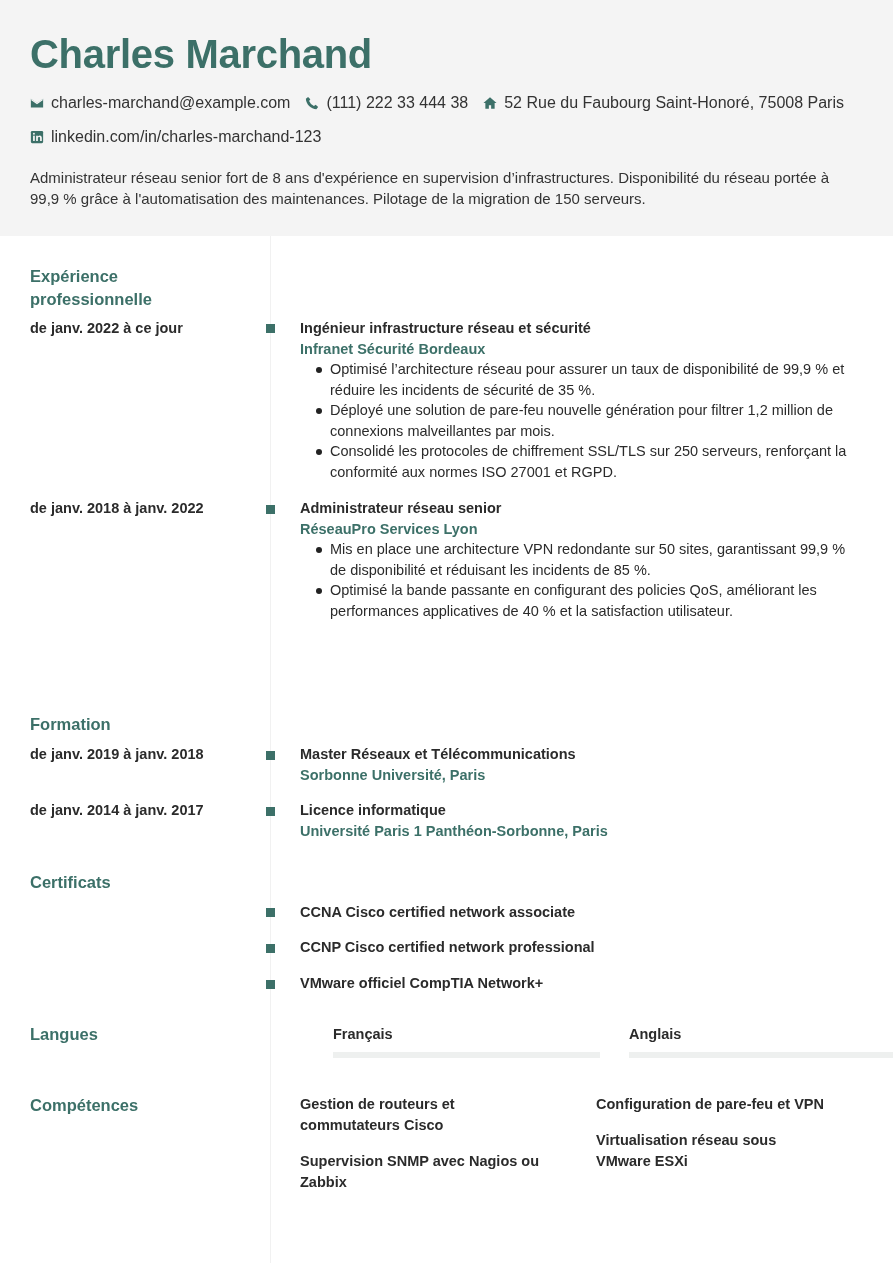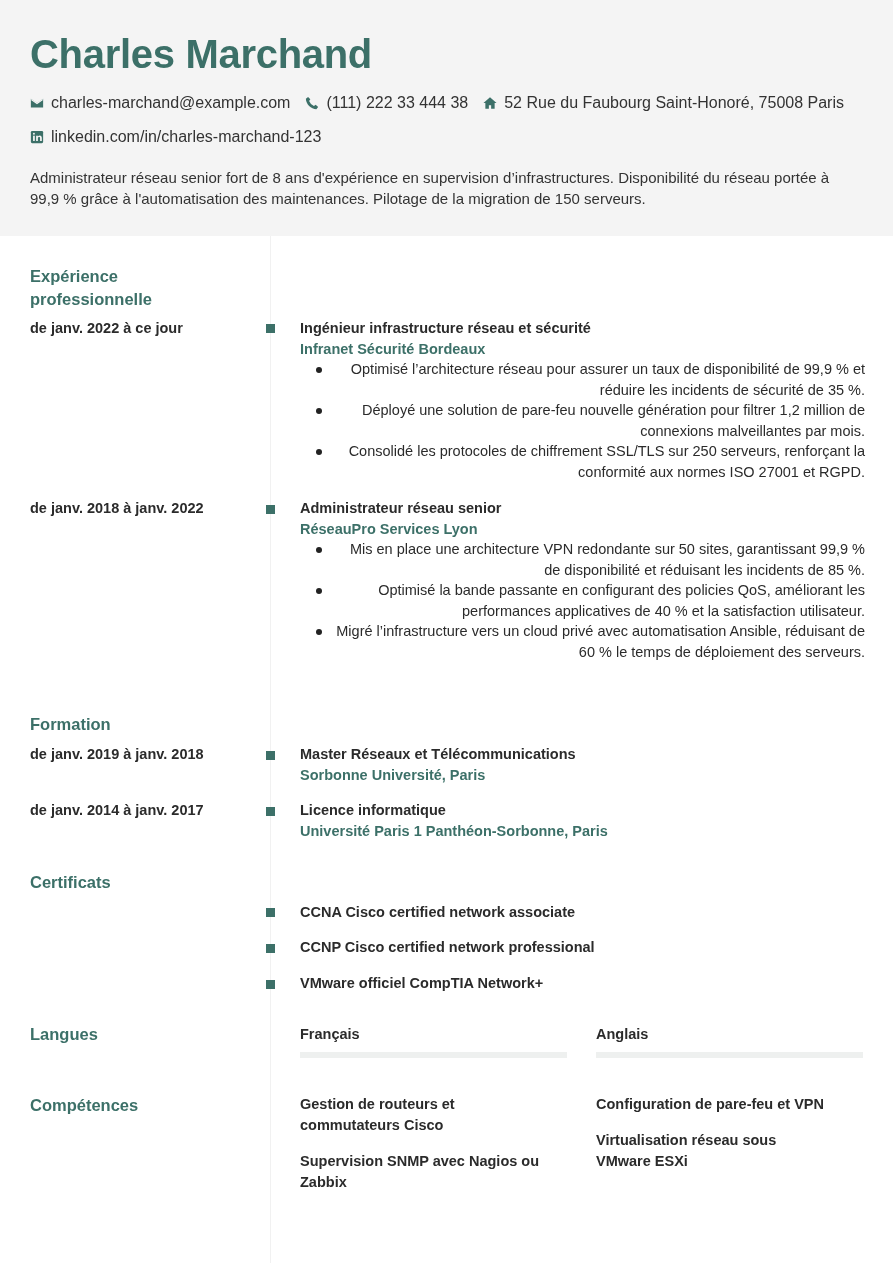--- a/index.html
+++ b/index.html
@@ -14,27 +14,27 @@
   .summary { margin-top: 20px; font-size: 15px; line-height: 21px; color: #333; width: 830px; }
 
   .divider-line { position: absolute; left: 270px; top: 236px; width: 1px; height: 1027px; background: #f1f1f1; }
 
   .section-title { position: absolute; left: 30px; color: #3c7068; font-size: 16.5px; font-weight: bold; line-height: 23px; }
   .date { position: absolute; left: 30px; font-size: 14.5px; font-weight: bold; color: #2b2b2b; line-height: 20px; }
   .marker { position: absolute; left: 266px; width: 9px; height: 9px; background: #3c7068; }
   .entry { position: absolute; left: 300px; width: 565px; }
   .entry-title { font-size: 14.5px; font-weight: bold; color: #2b2b2b; line-height: 20.5px; }
   .entry-org { font-size: 14.5px; font-weight: bold; color: #3c7068; line-height: 20.5px; }
-  .bullets { list-style: none; margin-left: 14px; text-align: right; }
+  .bullets { list-style: none; margin-left: 14px; }
   .bullets li { position: relative; padding-left: 16px; font-size: 14.5px; line-height: 20.5px; color: #2b2b2b; }
   .bullets li::before { content: ""; position: absolute; left: 2px; top: 8px; width: 6px; height: 6px; border-radius: 50%; background: #222; }
 
   .cert { position: absolute; left: 300px; font-size: 14.5px; font-weight: bold; color: #2b2b2b; line-height: 20px; }
 
-  .lang { position: absolute; width: 267px; }
+  .lang { position: absolute; width: 267px; margin-left: 33px; }
   .lang-name { font-size: 14.5px; font-weight: bold; color: #2b2b2b; line-height: 20px; }
   .lang-bar { margin-top: 8px; height: 6px; background: #eef0ef; }
 
   .skill { position: absolute; font-size: 14.5px; font-weight: bold; color: #2b2b2b; line-height: 20.5px; width: 265px; }
 </style>
 </head>
 <body>
 
 <div class="header">
   <div class="name">Charles Marchand</div>
@@ -88,21 +88,20 @@
 </div>
 
 <div class="date" style="top:498px;">de janv. 2018 à janv. 2022</div>
 <div class="marker" style="top:505px;"></div>
 <div class="entry" style="top:498px;">
   <div class="entry-title">Administrateur réseau senior</div>
   <div class="entry-org">RéseauPro Services Lyon</div>
   <ul class="bullets">
     <li>Mis en place une architecture VPN redondante sur 50 sites, garantissant 99,9 % de disponibilité et réduisant les incidents de 85 %.</li>
     <li>Optimisé la bande passante en configurant des policies QoS, améliorant les performances applicatives de 40 % et la satisfaction utilisateur.</li>
-    <li>Migré l’infrastructure vers un cloud privé avec automatisation Ansible, réduisant de 60 % le temps de déploiement des serveurs.</li>
   </ul>
 </div>
 
 <div class="section-title" style="top:713px;">Formation</div>
 
 <div class="date" style="top:744px;">de janv. 2019 à janv. 2018</div>
 <div class="marker" style="top:751px;"></div>
 <div class="entry" style="top:744px;">
   <div class="entry-title">Master Réseaux et Télécommunications</div>
   <div class="entry-org">Sorbonne Université, Paris</div>

